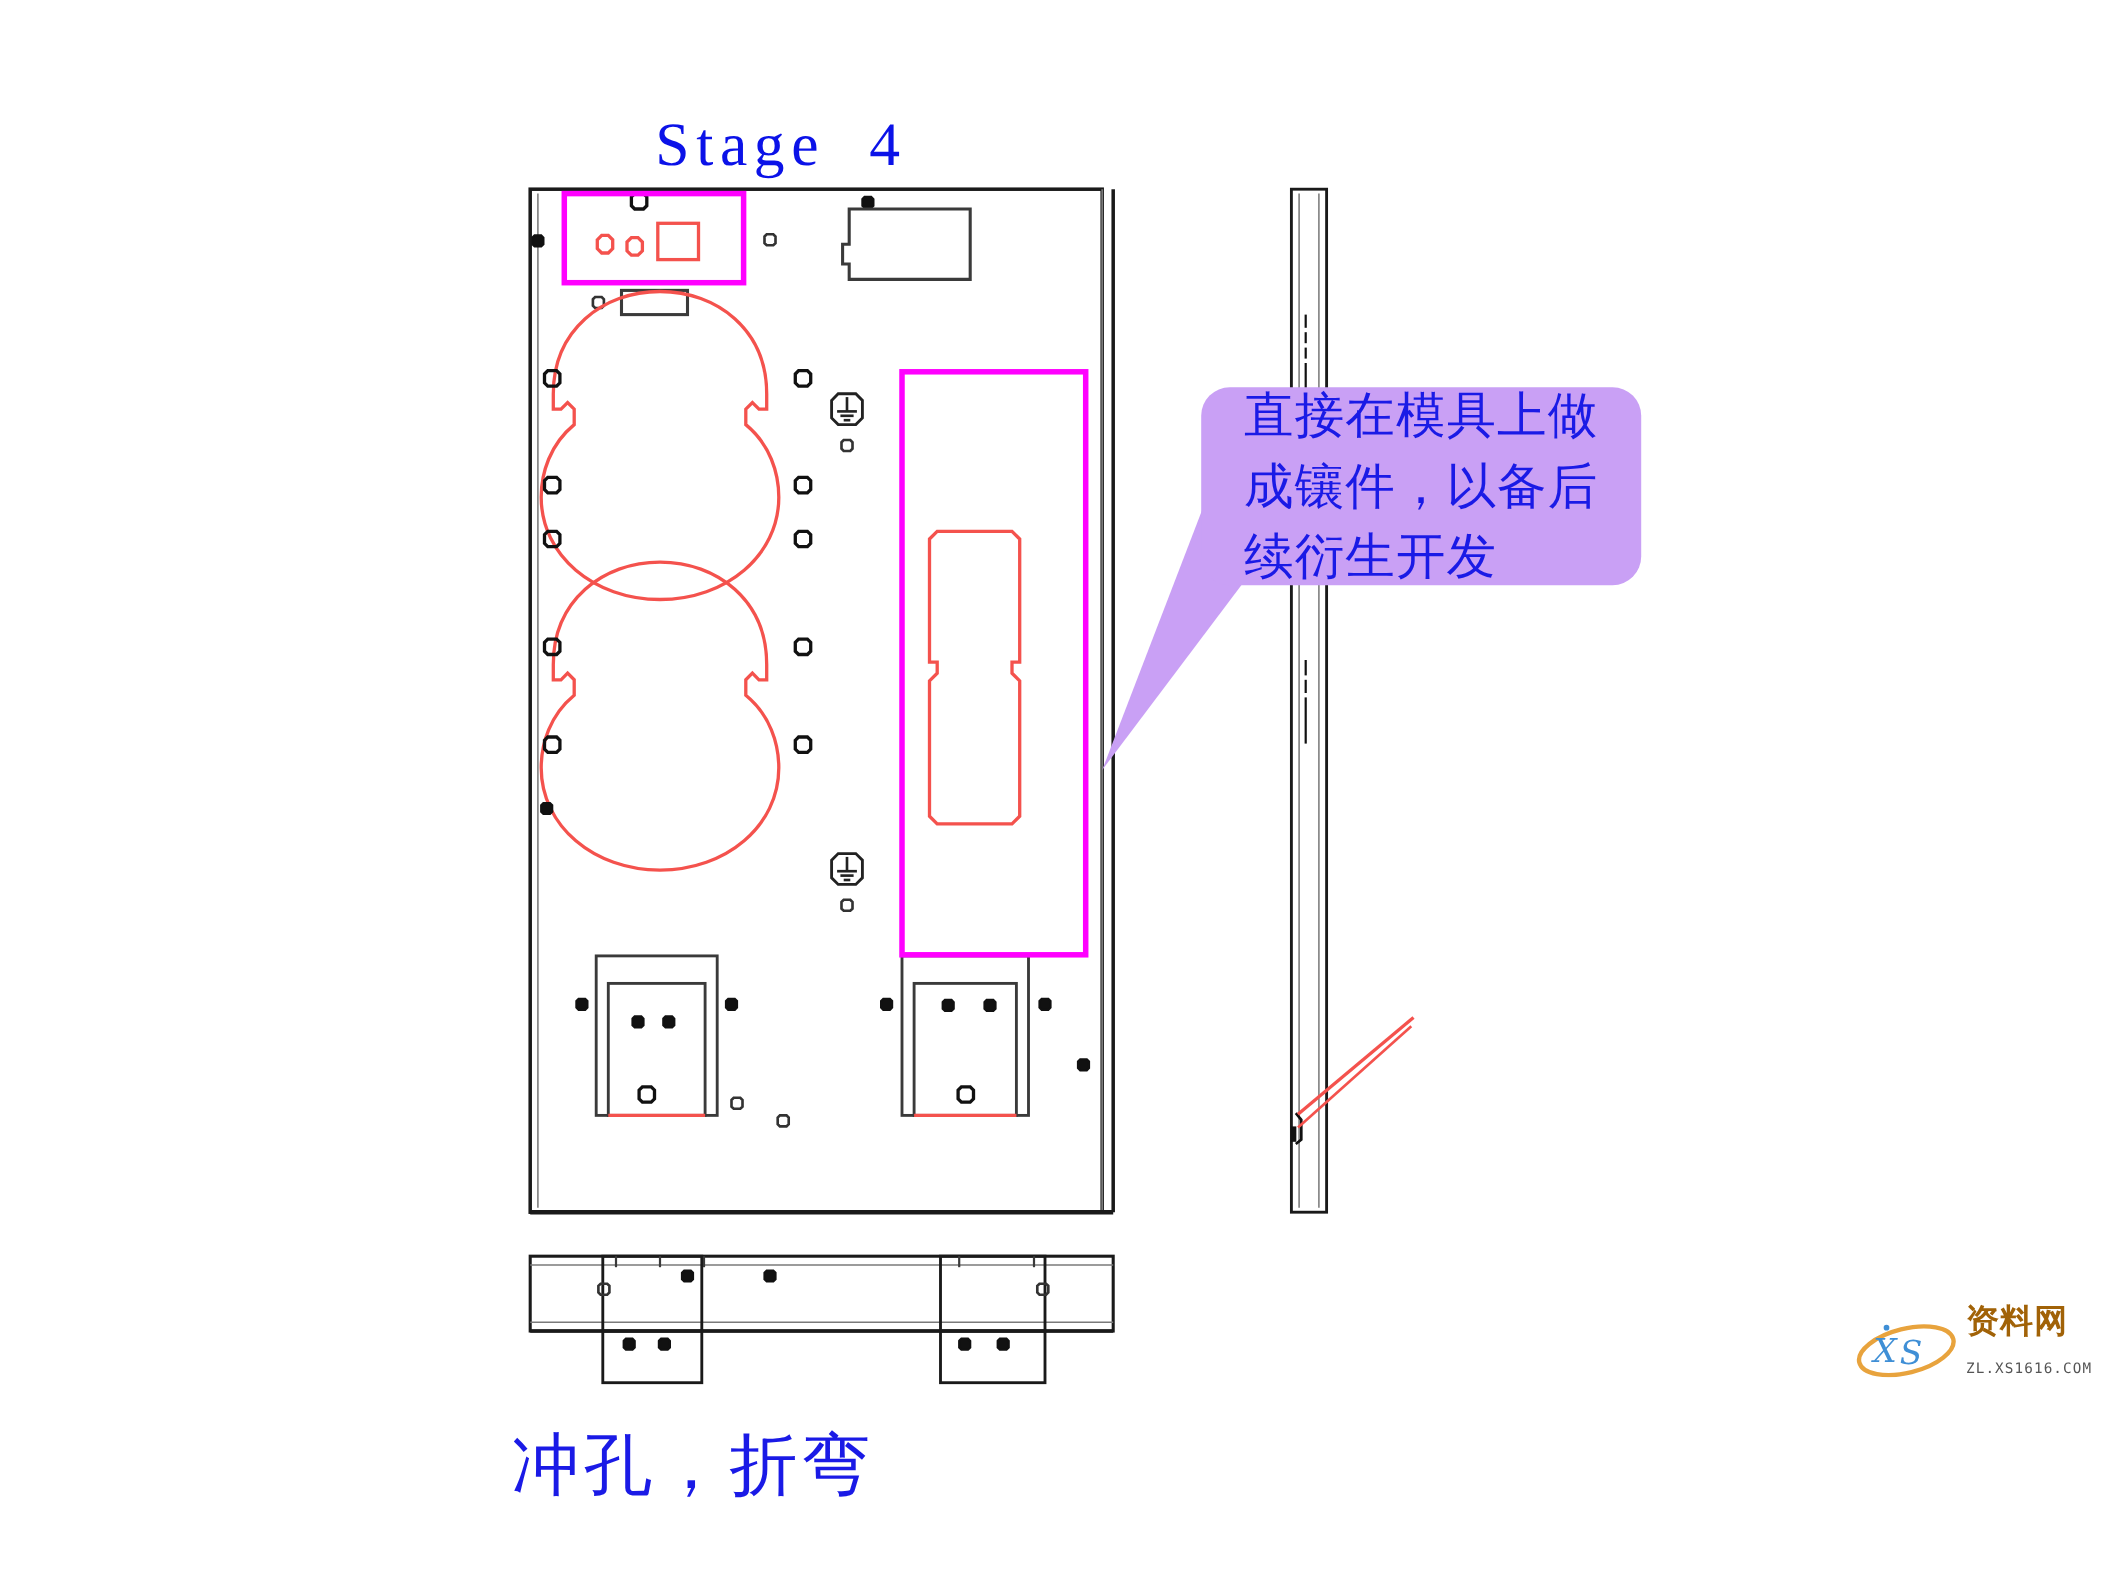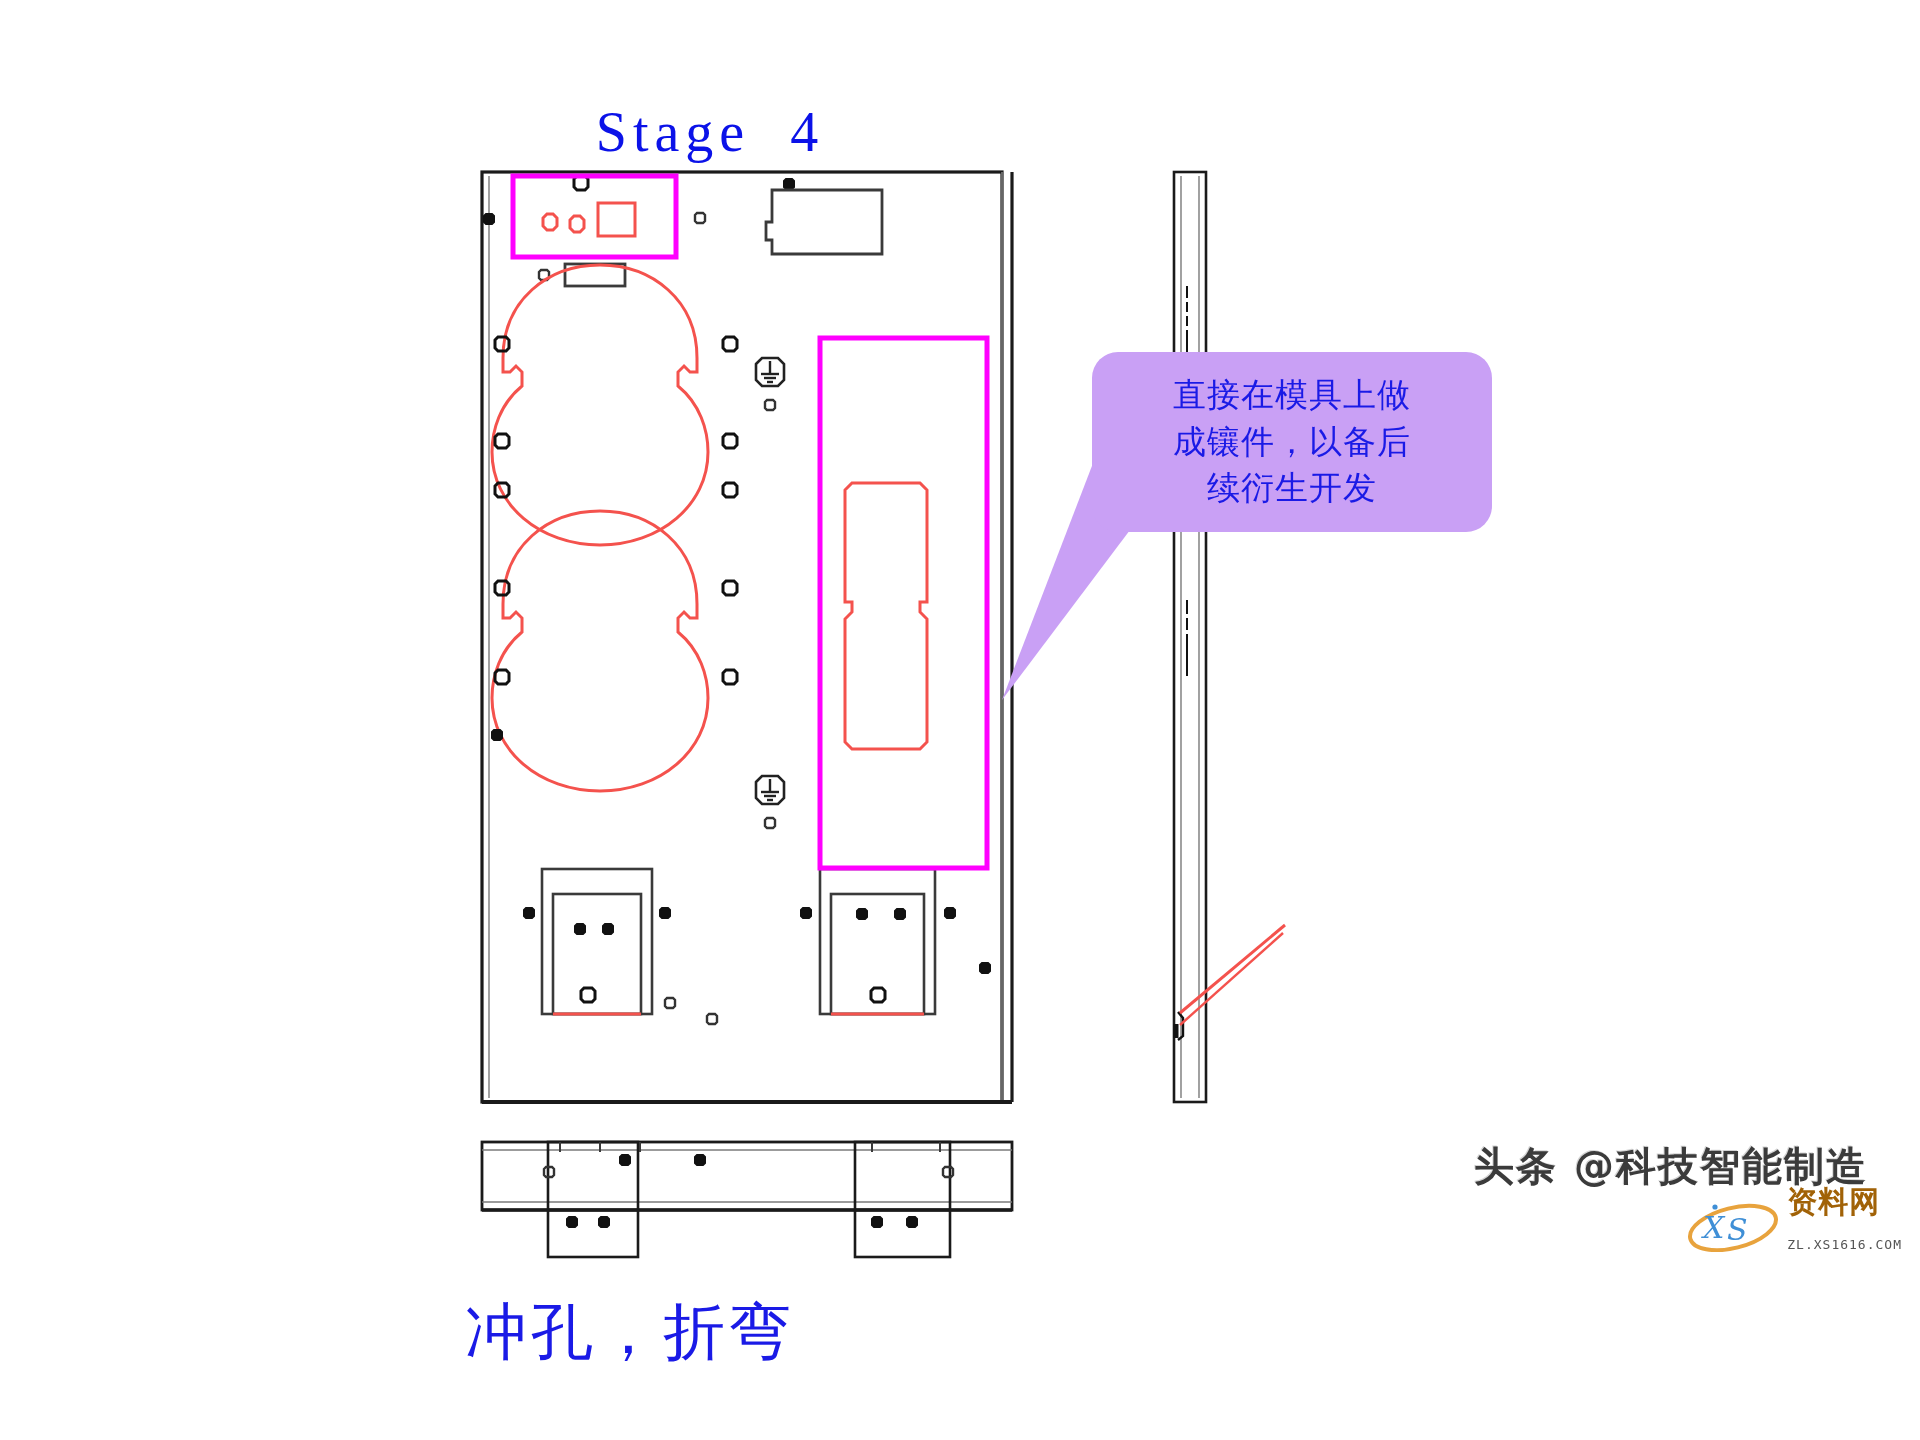--- a/index.html
+++ b/index.html
@@ -46,23 +46,23 @@
     left:1092px; top:352px;
     width:400px; height:180px;
     background:#c9a0f5;
     border-radius:26px;
     display:flex; align-items:center; justify-content:center;
     z-index:5;
   }
   .callout-text {
     color:#1a1ae6;
     font-family:"DejaVu Serif", serif;
-    font-size:33px;
+    font-size:45px;
     line-height:1.42;
-    text-align:center;
+    text-align:left;
     white-space:pre-line;
     letter-spacing:1px;
   }
 
   
   .wm-toutiao {
     position:absolute;
     right:52px; bottom:66px;
     font-family:"DejaVu Sans", sans-serif;
     font-size:40px;
@@ -282,21 +282,20 @@
   </svg>
 
   <div class="callout">
     <div class="callout-text">直接在模具上做
 成镶件，以备后
 续衍生开发</div>
   </div>
 
   <div class="caption">冲孔，折弯</div>
 
-  <div class="wm-toutiao">头条 @科技智能制造</div>
 
   <div class="wm-logo">
     <div class="wm-logo-xs">
       <svg viewBox="0 0 96 54" width="96" height="54">
         <ellipse cx="48" cy="30" rx="44" ry="20" transform="rotate(-14 48 30)" fill="none" stroke="#e8a33d" stroke-width="4"></ellipse>
         <text x="18" y="40" font-family="DejaVu Serif, serif" font-size="30" font-style="italic" fill="#3f8fd6">X</text>
         <text x="42" y="42" font-family="DejaVu Serif, serif" font-size="30" font-style="italic" fill="#3f8fd6">S</text>
         <circle cx="30" cy="9" r="2.6" fill="#3f8fd6"></circle>
       </svg>
     </div>

